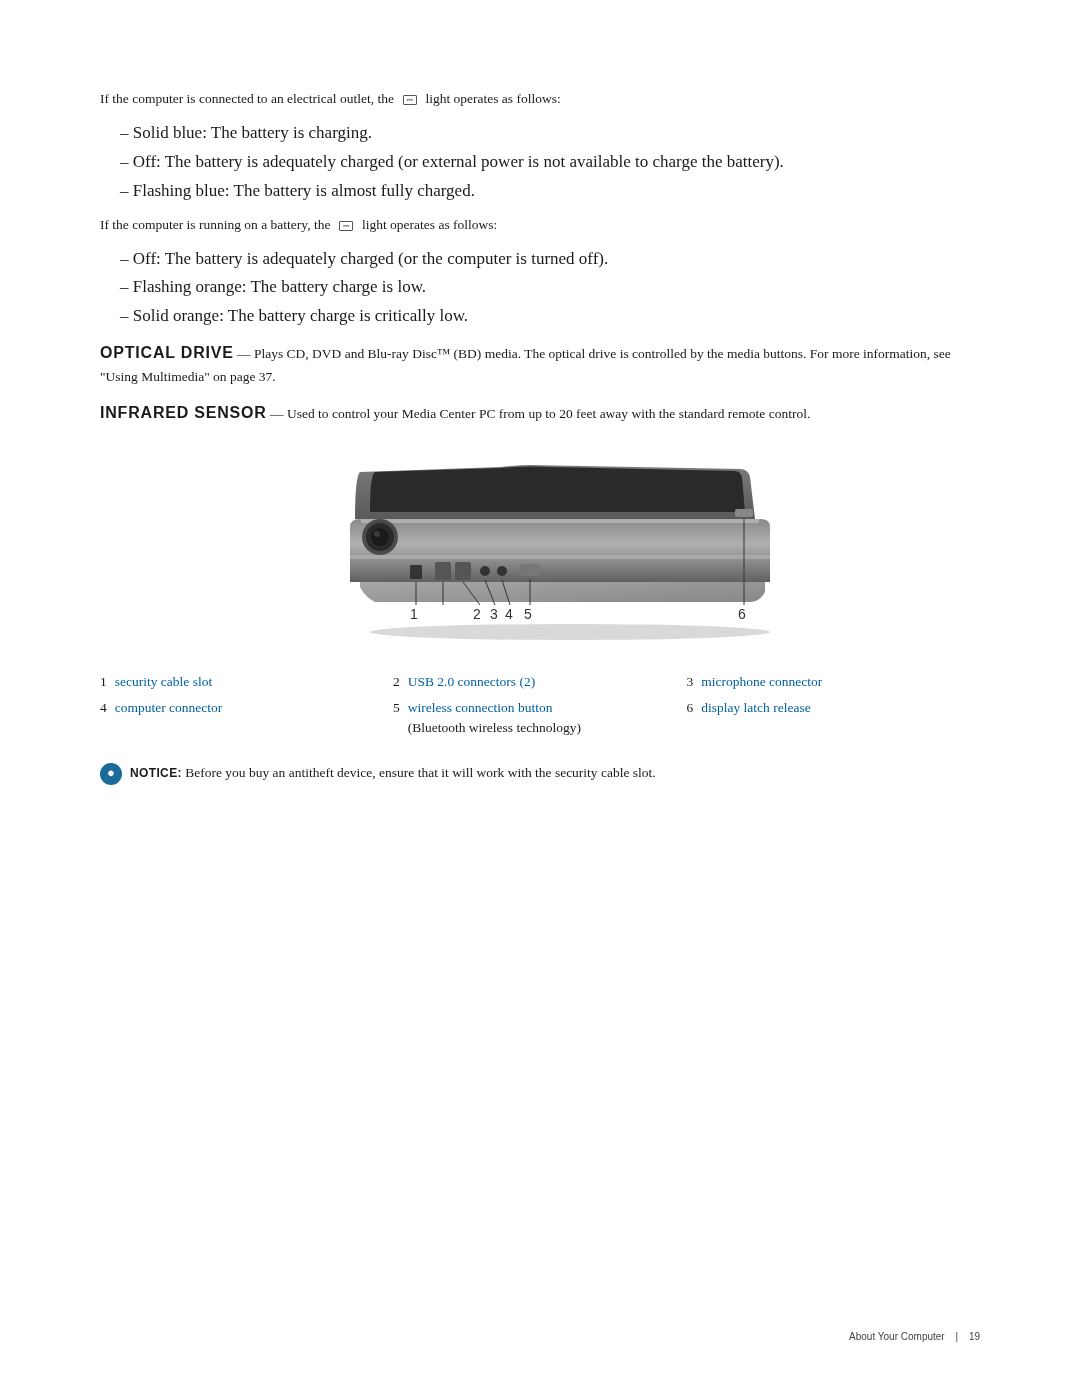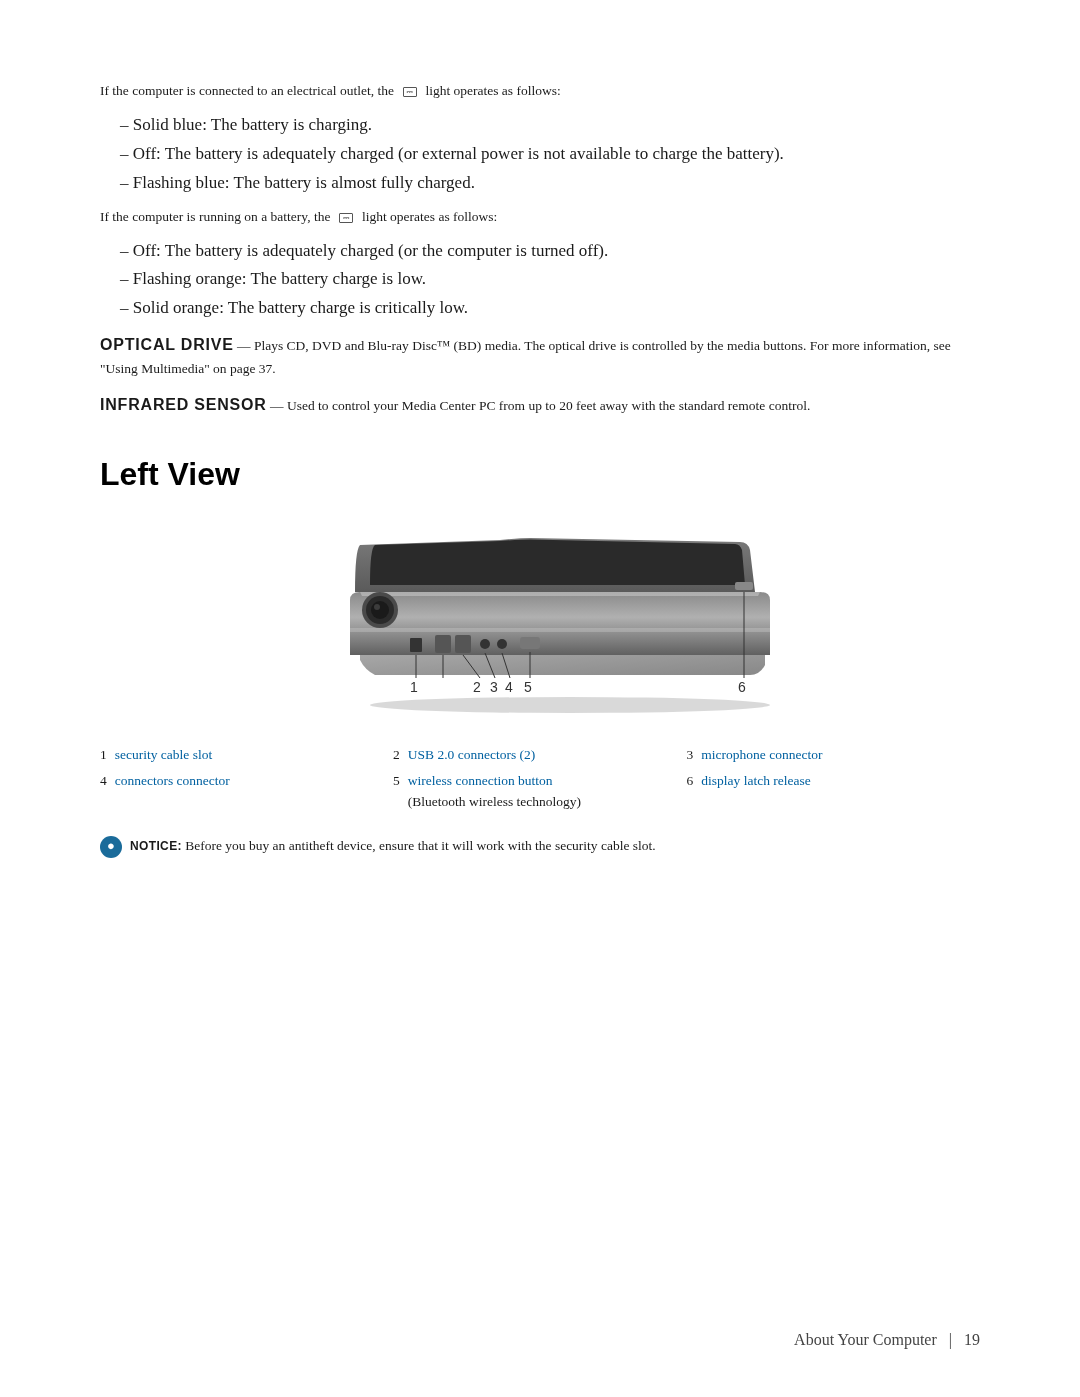--- a/index.html
+++ b/index.html
@@ -14,20 +14,21 @@
       padding: 80px 100px 80px 100px;
     }
     .page-content {
       max-width: 880px;
       margin: 0 auto;
     }
     .intro-text {
       font-size: 13.5px;
       line-height: 1.7;
       margin-bottom: 8px;
+      margin-top: 8px;
     }
     .bullet-list {
       list-style: none;
       padding-left: 20px;
       margin-bottom: 8px;
     }
     .bullet-list li {
       font-size: 17px;
       line-height: 1.7;
     }
@@ -117,25 +118,25 @@
       font-weight: bold;
       letter-spacing: 0.03em;
     }
     .security-section {
       margin-top: 20px;
       font-size: 13.5px;
       line-height: 1.7;
     }
     .footer {
       position: fixed;
-      bottom: 44px;
+      bottom: 52px;
       right: 100px;
-      font-size: 16px;
+      font-size: 10px;
       color: #444;
-      font-family: Liberation Serif, serif;
+      font-family: Liberation Sans, sans-serif;
     }
     .footer-separator {
       margin: 0 8px;
     }
     .battery-icon-inner {
       display: inline-block;
       width: 14px;
       height: 10px;
       border: 1.5px solid #555;
       border-radius: 1px;
@@ -179,21 +180,20 @@
     <span> <span>—</span> </span>
     <span>Plays CD, DVD and Blu-ray Disc™ (BD) media. The optical drive is controlled by the media buttons. For more information, see "Using Multimedia" on page 37.</span>
   </div>
 
   <div class="labeled-section">
     <span class="label-term">INFRARED SENSOR</span>
     <span> <span>—</span> </span>
     <span>Used to control your Media Center PC from up to 20 feet away with the standard remote control.</span>
   </div>
 
-  <h1 class="section-title">Left View</h1>
 
   <div class="laptop-diagram">
     <svg width="520" height="200" viewBox="0 0 520 200">
 
       <defs>
         <linearGradient id="bodyGrad" x1="0" y1="0" x2="0" y2="1">
           <stop offset="0%" stop-color="#8a8a8a"></stop>
           <stop offset="40%" stop-color="#b0b0b0"></stop>
           <stop offset="100%" stop-color="#606060"></stop>
         </linearGradient>
@@ -268,21 +268,21 @@
         <a class="component-link">USB 2.0 connectors (2)</a>
       </td>
       <td class="component-num">3</td>
       <td class="component-cell">
         <a class="component-link">microphone connector</a>
       </td>
     </tr>
     <tr>
       <td class="component-num">4</td>
       <td class="component-cell">
-        <a class="component-link">connectors connector</a>
+        <a class="component-link">computer connector</a>
       </td>
       <td class="component-num">5</td>
       <td class="component-cell">
         <a class="component-link">wireless connection button</a>
         <br>
         <span>(Bluetooth wireless technology)</span>
       </td>
       <td class="component-num">6</td>
       <td class="component-cell">
         <a class="component-link">display latch release</a>

